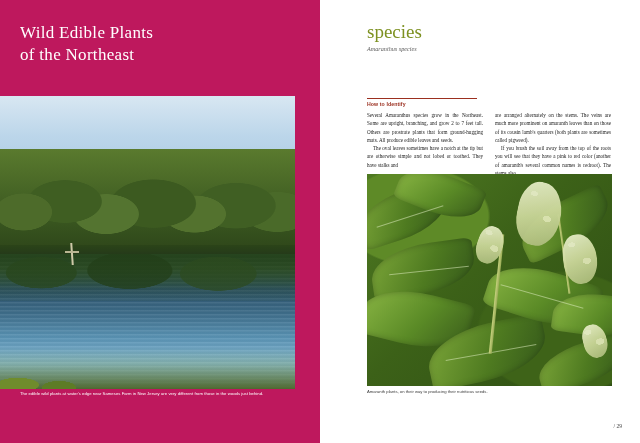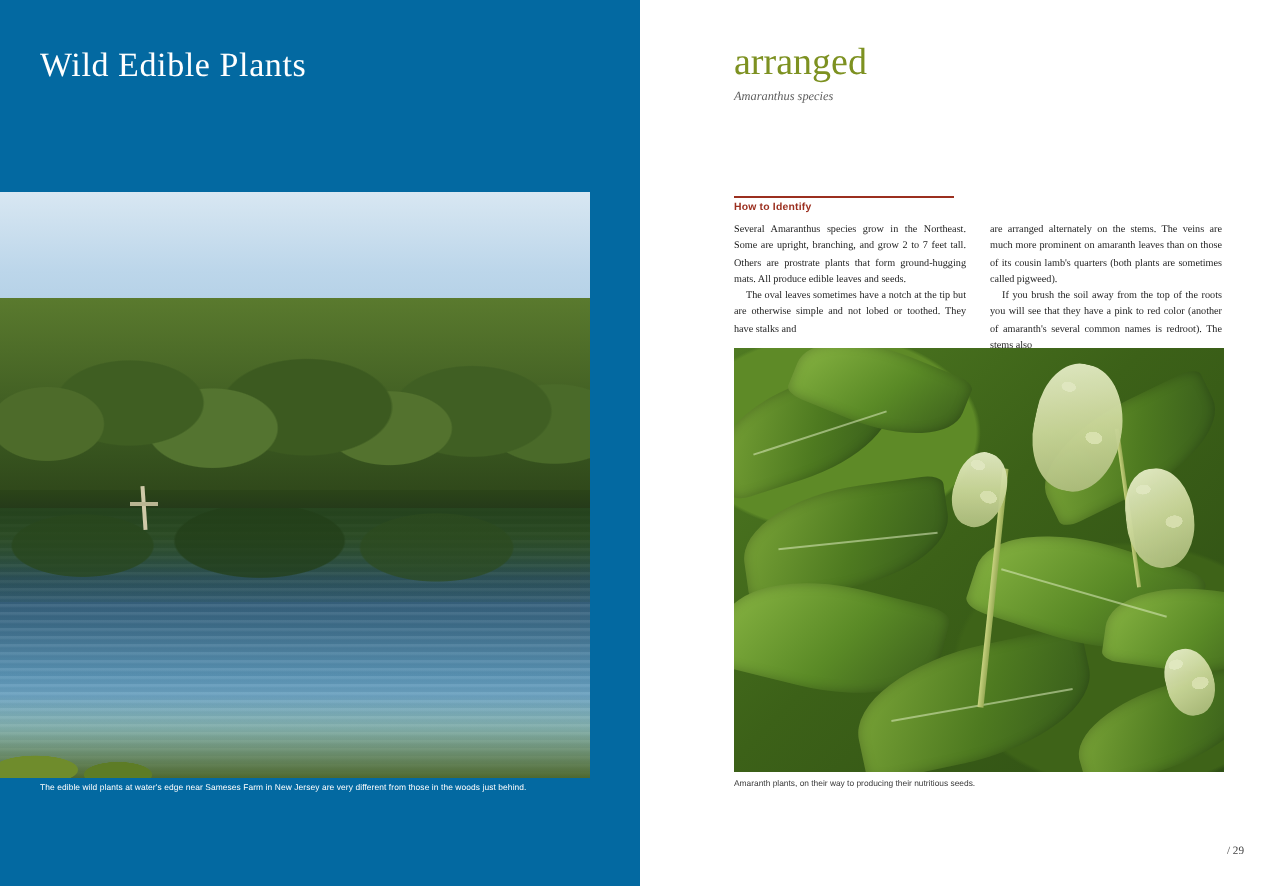--- a/index.html
+++ b/index.html
@@ -18,21 +18,21 @@
     width: 640px;
     height: 443px;
     display: flex;
   }
 
   
   .page-left {
     position: relative;
     width: 320px;
     height: 443px;
-    background: #0369a1;
+    background: #be185d;
     overflow: hidden;
   }
   .left-title {
     position: absolute;
     left: 20px;
     top: 22px;
     color: #ffffff;
     font-family: "Liberation Serif", serif;
     font-size: 17px;
     line-height: 1.32;
@@ -311,39 +311,40 @@
 </style>
 </head>
 <body>
 
 <div class="spread">
 
   <div class="page-left">
 
     <div class="left-title">
       <span class="line">Wild Edible Plants</span>
+      <span class="line">of the Northeast</span>
     </div>
 
     <div class="lake-photo">
       <div class="lake-sky"></div>
       <div class="treeline"></div>
       <div class="far-bank"></div>
       <div class="water"></div>
       <div class="reflect-trees"></div>
       <div class="snag"></div>
       <div class="snag2"></div>
       <div class="fg-weeds"></div>
     </div>
 
     <div class="caption-left">The edible wild plants at water's edge near Sameses Farm in New Jersey are very different from those in the woods just behind.</div>
   </div>
 
   <div class="page-right">
 
-    <div class="plant-name">arranged</div>
+    <div class="plant-name">species</div>
     <div class="plant-latin">Amaranthus species</div>
 
     <div class="rule"></div>
     <div class="howto">How to Identify</div>
 
     <div class="columns">
       <div class="col">
         <p>Several Amaranthus species grow in the Northeast. Some are upright, branching, and grow 2 to 7 feet tall. Others are prostrate plants that form ground-hugging mats. All produce edible leaves and seeds.</p>
         <p>The oval leaves sometimes have a notch at the tip but are otherwise simple and not lobed or toothed. They have stalks and</p>
       </div>

